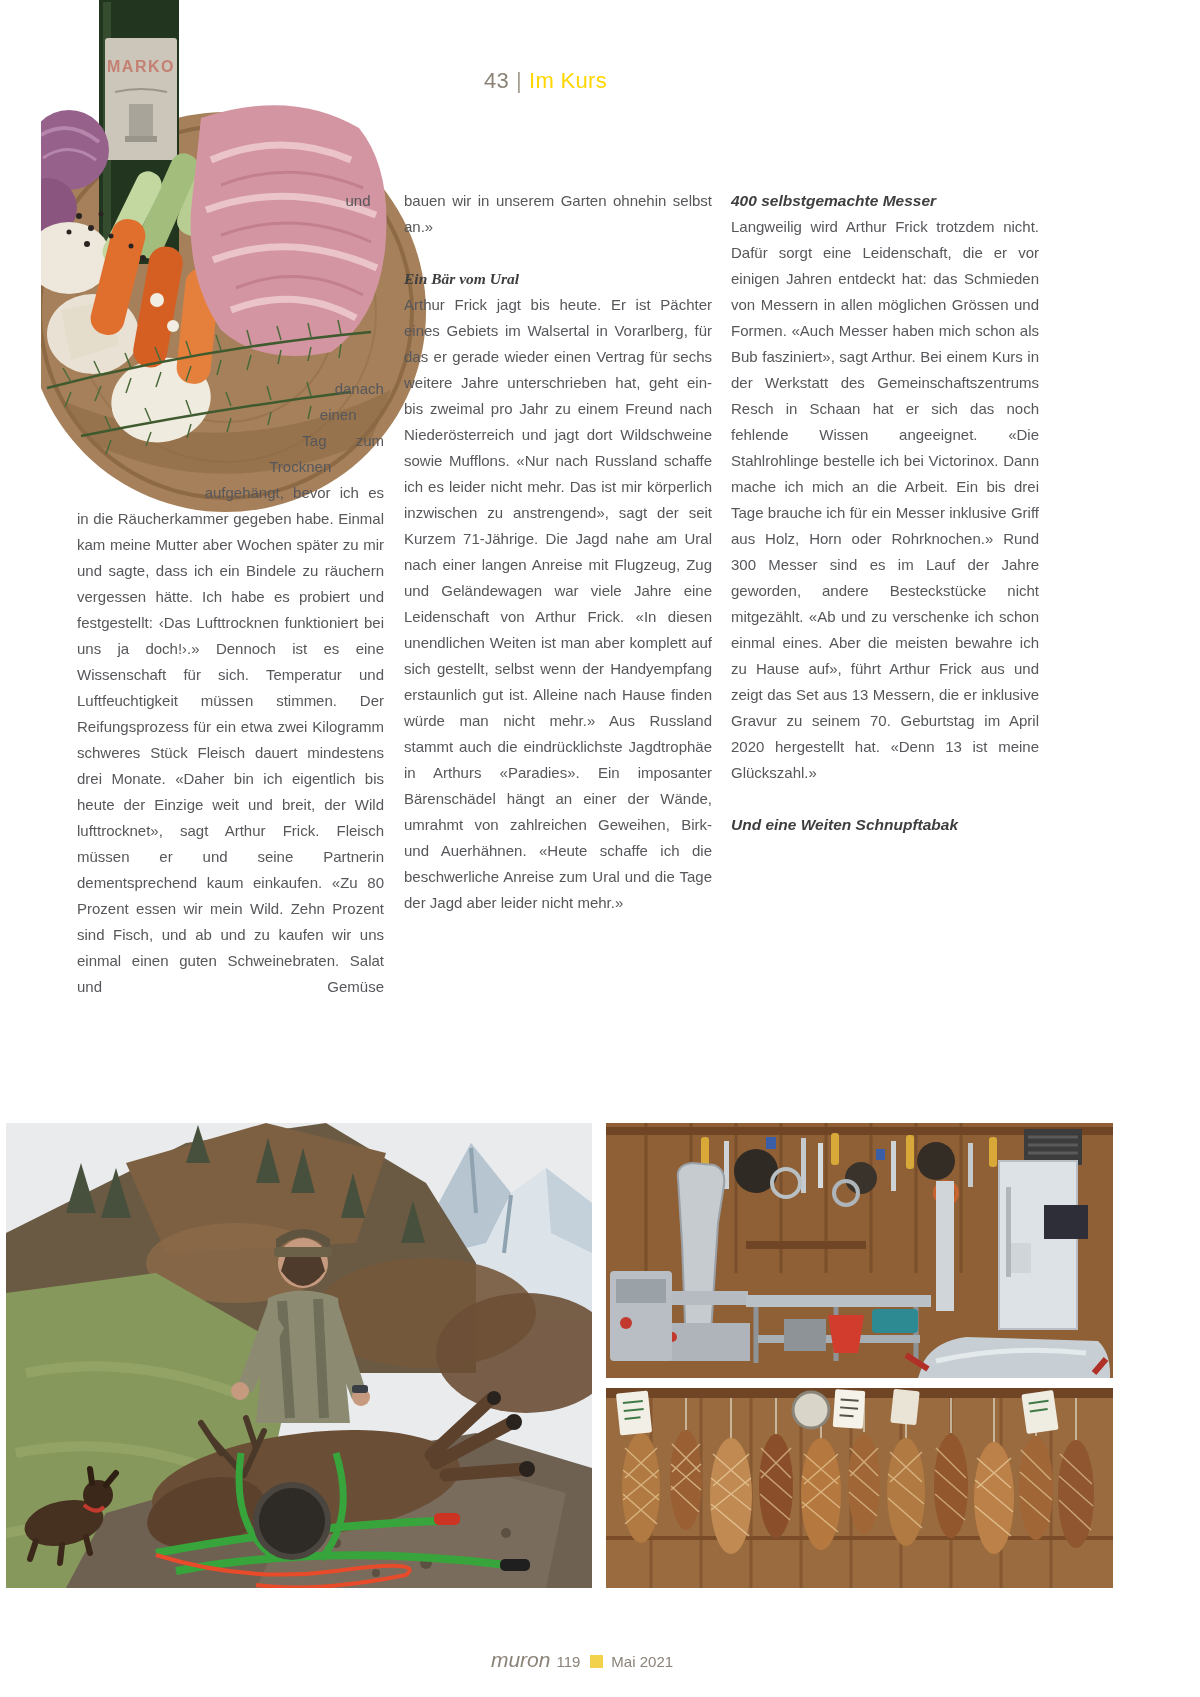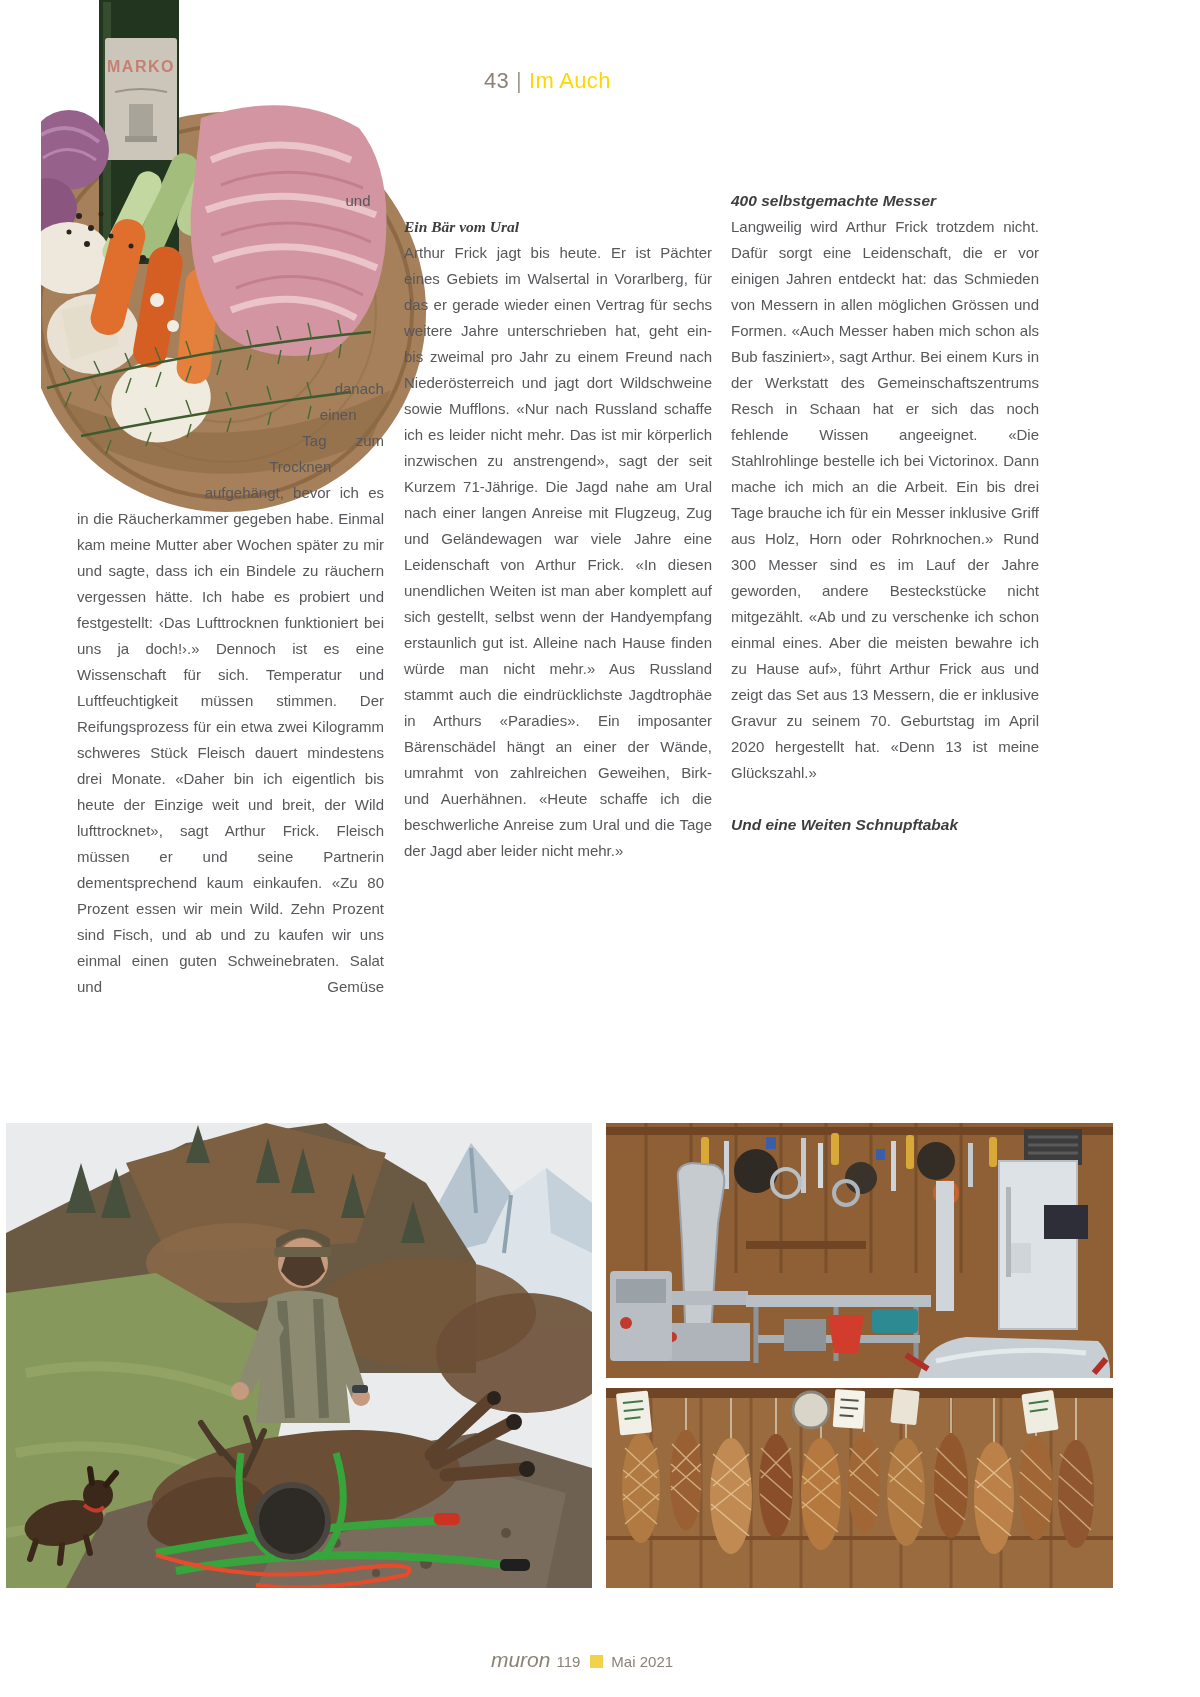--- a/index.html
+++ b/index.html
@@ -36,21 +36,21 @@
   }
   
   .page-footer{position:absolute;top:1648px;left:0;width:1164px;text-align:center;color:#8b8377;font-size:15px;}
   .page-footer .mag{font-style:italic;font-size:21px;margin-right:6px;}
   .page-footer .sq{display:inline-block;width:13px;height:13px;background:#f2d24b;margin:0 8px 0 10px;vertical-align:-1px;}
 </style>
 </head>
 <body>
 
 <div class="page-header">
-  <span>43</span><span class="divider">|</span><span class="section">Im Auch</span>
+  <span>43</span><span class="divider">|</span><span class="section">Im Kurs</span>
 </div>
 
 <div class="photo" id="food-photo">
 <svg viewBox="0 0 390 512">
   <g>
     <circle cx="185" cy="312" r="200" fill="#a5805a"></circle>
     <circle cx="185" cy="312" r="186" fill="none" stroke="#8d6a45" stroke-width="4"></circle>
     <circle cx="185" cy="312" r="150" fill="none" stroke="#96734c" stroke-width="2" opacity="0.7"></circle>
     <circle cx="185" cy="312" r="110" fill="none" stroke="#8d6a45" stroke-width="2" opacity="0.5"></circle>
     <path d="M20 400 Q185 470 350 390 L330 440 Q185 505 55 445 Z" fill="#8a6743" opacity="0.55"></path>
@@ -115,20 +115,21 @@
   </g>
 </svg>
 </div>
 
 <div class="col" id="col-left">
   <div class="shape-float"></div>
   <p class="cont">und danach einen Tag zum Trocknen aufgehängt, bevor ich es in die Räucherkammer gegeben habe. Einmal kam meine Mutter aber Wochen später zu mir und sagte, dass ich ein Bindele zu räuchern vergessen hätte. Ich habe es probiert und festgestellt: ‹Das Lufttrocknen funktioniert bei uns ja doch!›.» Dennoch ist es eine Wissenschaft für sich. Temperatur und Luftfeuchtigkeit müssen stimmen. Der Reifungsprozess für ein etwa zwei Kilogramm schweres Stück Fleisch dauert mindestens drei Monate. «Daher bin ich eigentlich bis heute der Einzige weit und breit, der Wild lufttrocknet», sagt Arthur Frick. Fleisch müssen er und seine Partnerin dementsprechend kaum einkaufen. «Zu 80 Prozent essen wir mein Wild. Zehn Prozent sind Fisch, und ab und zu kaufen wir uns einmal einen guten Schweinebraten. Salat und Gemüse</p>
 </div>
 
 <div class="col" id="col-mid">
+  <p>bauen wir in unserem Garten ohnehin selbst an.»</p>
   <p class="head after-intro">Ein Bär vom Ural</p>
   <p>Arthur Frick jagt bis heute. Er ist Pächter eines Gebiets im Walsertal in Vorarlberg, für das er gerade wieder einen Vertrag für sechs weitere Jahre unterschrieben hat, geht ein- bis zweimal pro Jahr zu einem Freund nach Niederösterreich und jagt dort Wildschweine sowie Mufflons. «Nur nach Russland schaffe ich es leider nicht mehr. Das ist mir körperlich inzwischen zu anstrengend», sagt der seit Kurzem 71-Jährige. Die Jagd nahe am Ural nach einer langen Anreise mit Flugzeug, Zug und Geländewagen war viele Jahre eine Leidenschaft von Arthur Frick. «In diesen unendlichen Weiten ist man aber komplett auf sich gestellt, selbst wenn der Handyempfang erstaunlich gut ist. Alleine nach Hause finden würde man nicht mehr.» Aus Russland stammt auch die eindrücklichste Jagdtrophäe in Arthurs «Paradies». Ein imposanter Bärenschädel hängt an einer der Wände, umrahmt von zahlreichen Geweihen, Birk- und Auerhähnen. «Heute schaffe ich die beschwerliche Anreise zum Ural und die Tage der Jagd aber leider nicht mehr.»</p>
 </div>
 
 <div class="col" id="col-right">
   <p class="head">400 selbstgemachte Messer</p>
   <p>Langweilig wird Arthur Frick trotzdem nicht. Dafür sorgt eine Leidenschaft, die er vor einigen Jahren entdeckt hat: das Schmieden von Messern in allen möglichen Grössen und Formen. «Auch Messer haben mich schon als Bub fasziniert», sagt Arthur. Bei einem Kurs in der Werkstatt des Gemeinschaftszentrums Resch in Schaan hat er sich das noch fehlende Wissen angeeignet. «Die Stahlrohlinge bestelle ich bei Victorinox. Dann mache ich mich an die Arbeit. Ein bis drei Tage brauche ich für ein Messer inklusive Griff aus Holz, Horn oder Rohrknochen.» Rund 300 Messer sind es im Lauf der Jahre geworden, andere Besteckstücke nicht mitgezählt. «Ab und zu verschenke ich schon einmal eines. Aber die meisten bewahre ich zu Hause auf», führt Arthur Frick aus und zeigt das Set aus 13 Messern, die er inklusive Gravur zu seinem 70. Geburtstag im April 2020 hergestellt hat. «Denn 13 ist meine Glückszahl.»</p>
   <p class="head spaced">Und eine Weiten Schnupftabak</p>
 </div>
 

